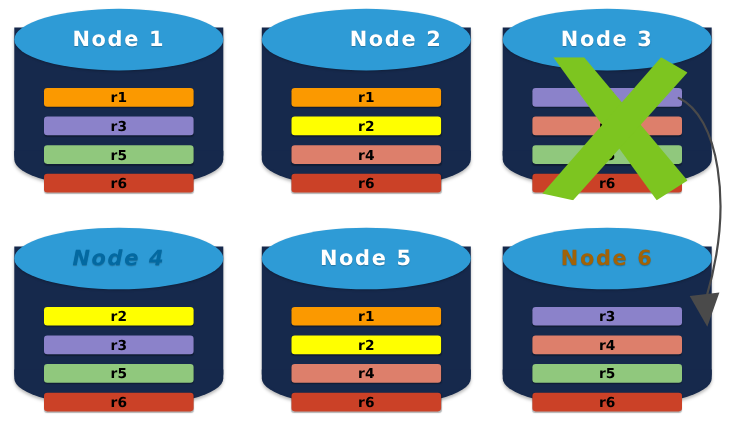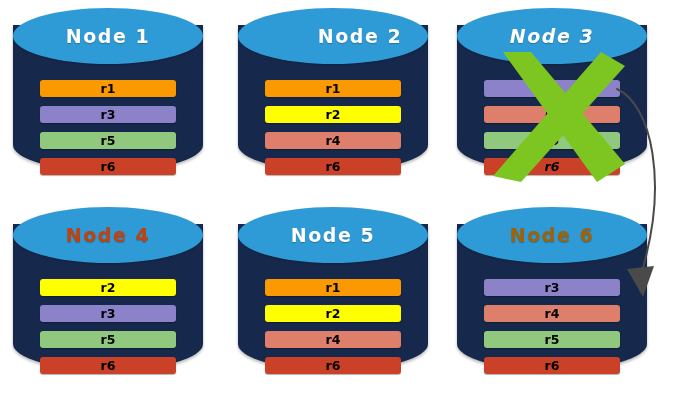--- a/index.html
+++ b/index.html
@@ -138,21 +138,21 @@
     <div class="cyl-top" style="background: rgb(46, 155, 214);"></div>
     <div class="node-label" style="color: rgb(255, 255, 255); padding-left: 27px;">Node 2</div>
     <div class="replica-stack">
       <div class="replica" style="background: rgb(251, 153, 0);">r1</div>
       <div class="replica" style="background: rgb(255, 255, 0);">r2</div>
       <div class="replica" style="background: rgb(221, 127, 107);">r4</div>
       <div class="replica" style="background: rgb(203, 65, 39);">r6</div>
     </div>
   </div>
 
-  <div class="node" style="left:457px; top:8px;font-style:italic;">
+  <div class="node" style="left:457px; top:8px;">
     <div class="cyl-body" style="background: rgb(22, 41, 76);">
       <div class="cyl-bottom-shade" style="background: rgb(22, 41, 76);"></div>
     </div>
     <div class="cyl-top" style="background: rgb(46, 155, 214);"></div>
     <div class="node-label" style="color: rgb(255, 255, 255);">Node 3</div>
     <div class="replica-stack">
       <div class="replica" style="background: rgb(139, 130, 202);">r3</div>
       <div class="replica" style="background: rgb(221, 127, 107);">r4</div>
       <div class="replica" style="background: rgb(144, 200, 125);">r5</div>
       <div class="replica" style="background: rgb(203, 65, 39);">r6</div>
@@ -163,21 +163,21 @@
         <polygon points="122,0 146,14 42,130 14,124"></polygon>
       </g>
     </svg>
   </div>
 
   <div class="node" style="left:13px; top:207px;">
     <div class="cyl-body" style="background: rgb(22, 41, 76);">
       <div class="cyl-bottom-shade" style="background: rgb(22, 41, 76);"></div>
     </div>
     <div class="cyl-top" style="background: rgb(46, 155, 214);"></div>
-    <div class="node-label" style="color: #c2410c;">Node 4</div>
+    <div class="node-label" style="color: #0369a1; font-style: italic;">Node 4</div>
     <div class="replica-stack">
       <div class="replica" style="background: rgb(255, 255, 0);">r2</div>
       <div class="replica" style="background: rgb(139, 130, 202);">r3</div>
       <div class="replica" style="background: rgb(144, 200, 125);">r5</div>
       <div class="replica" style="background: rgb(203, 65, 39);">r6</div>
     </div>
   </div>
 
   <div class="node" style="left:238px; top:207px;">
     <div class="cyl-body" style="background: rgb(22, 41, 76);">

